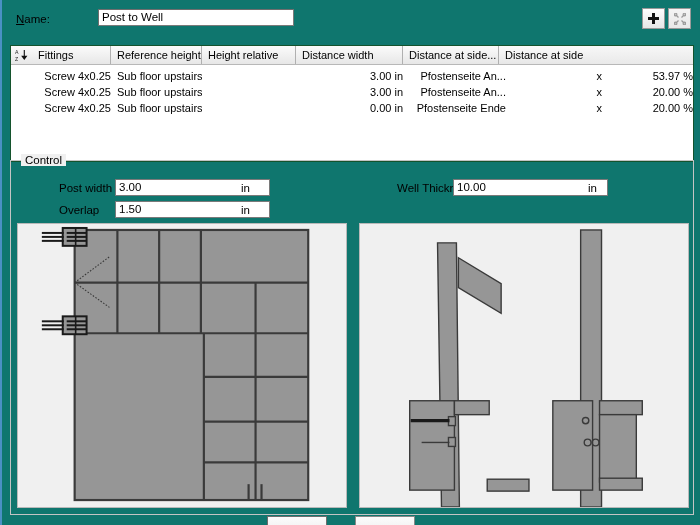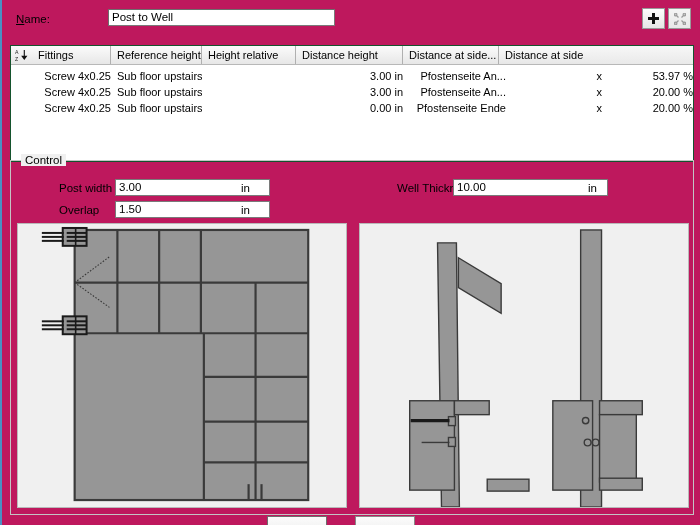--- a/index.html
+++ b/index.html
@@ -7,42 +7,42 @@
     width: 700px; height: 525px;
     overflow: hidden;
     background: #f0f0f0;
     font-family: "Liberation Sans", sans-serif;
     font-size: 11px;
     color: #000;
   }
   #root {
     position: relative;
     width: 700px; height: 525px;
-    background: #be185d;
+    background: #0f766e;
     border-left: 2px solid #4a90c4;
     box-sizing: border-box;
     text-decoration: underline;
   }
 
   
   .name-row {
     position: absolute;
     left: 0; top: 0;
     width: 698px; height: 38px;
   }
   .name-label {
     position: absolute;
     left: 14px; top: 13px;
     font-size: 11.5px;
   }
   .name-label u { text-decoration: underline; }
   .name-input {
     position: absolute;
-    left: 106px; top: 9px;
-    width: 227px; height: 17px;
+    left: 96px; top: 9px;
+    width: 196px; height: 17px;
     background: #ffffff;
     border: 1px solid #7a7a7a;
     border-top-color: #6e6e6e;
     border-left-color: #6e6e6e;
     font-family: "Liberation Sans", sans-serif;
     font-size: 11.5px;
     padding: 0 0 0 3px;
     line-height: 17px;
     box-sizing: border-box;
     color: #000;
@@ -205,21 +205,21 @@
       <div class="th sortcol" style="width:100px">
         <svg class="sort-icon" viewBox="0 0 13 13">
           <text x="0" y="5.4" font-size="5.2" font-family="Liberation Sans, sans-serif" fill="#222">A</text>
           <text x="0" y="11.6" font-size="5.2" font-family="Liberation Sans, sans-serif" fill="#222">Z</text>
           <path d="M9.3 1 L9.3 9.4 M7.3 7.4 L9.3 10 L11.3 7.4 Z" stroke="#111" stroke-width="1.1" fill="#111"></path>
         </svg>
         <span>Fittings</span>
       </div>
       <div class="th" style="width:91px">Reference height</div>
       <div class="th" style="width:94px">Height relative</div>
-      <div class="th" style="width:107px">Distance height</div>
+      <div class="th" style="width:107px">Distance width</div>
       <div class="th" style="width:96px">Distance at side...</div>
       <div class="th" style="width:91px;border-right:none">Distance at side</div>
     </div>
 
     <div class="tbody">
       <div class="trow" style="margin-top:3px">
         <div class="td indent" style="width:100px">Screw 4x0.25</div>
         <div class="td" style="width:91px">Sub floor upstairs</div>
         <div class="td" style="width:94px"></div>
         <div class="td" style="width:107px">3.00 in</div>

